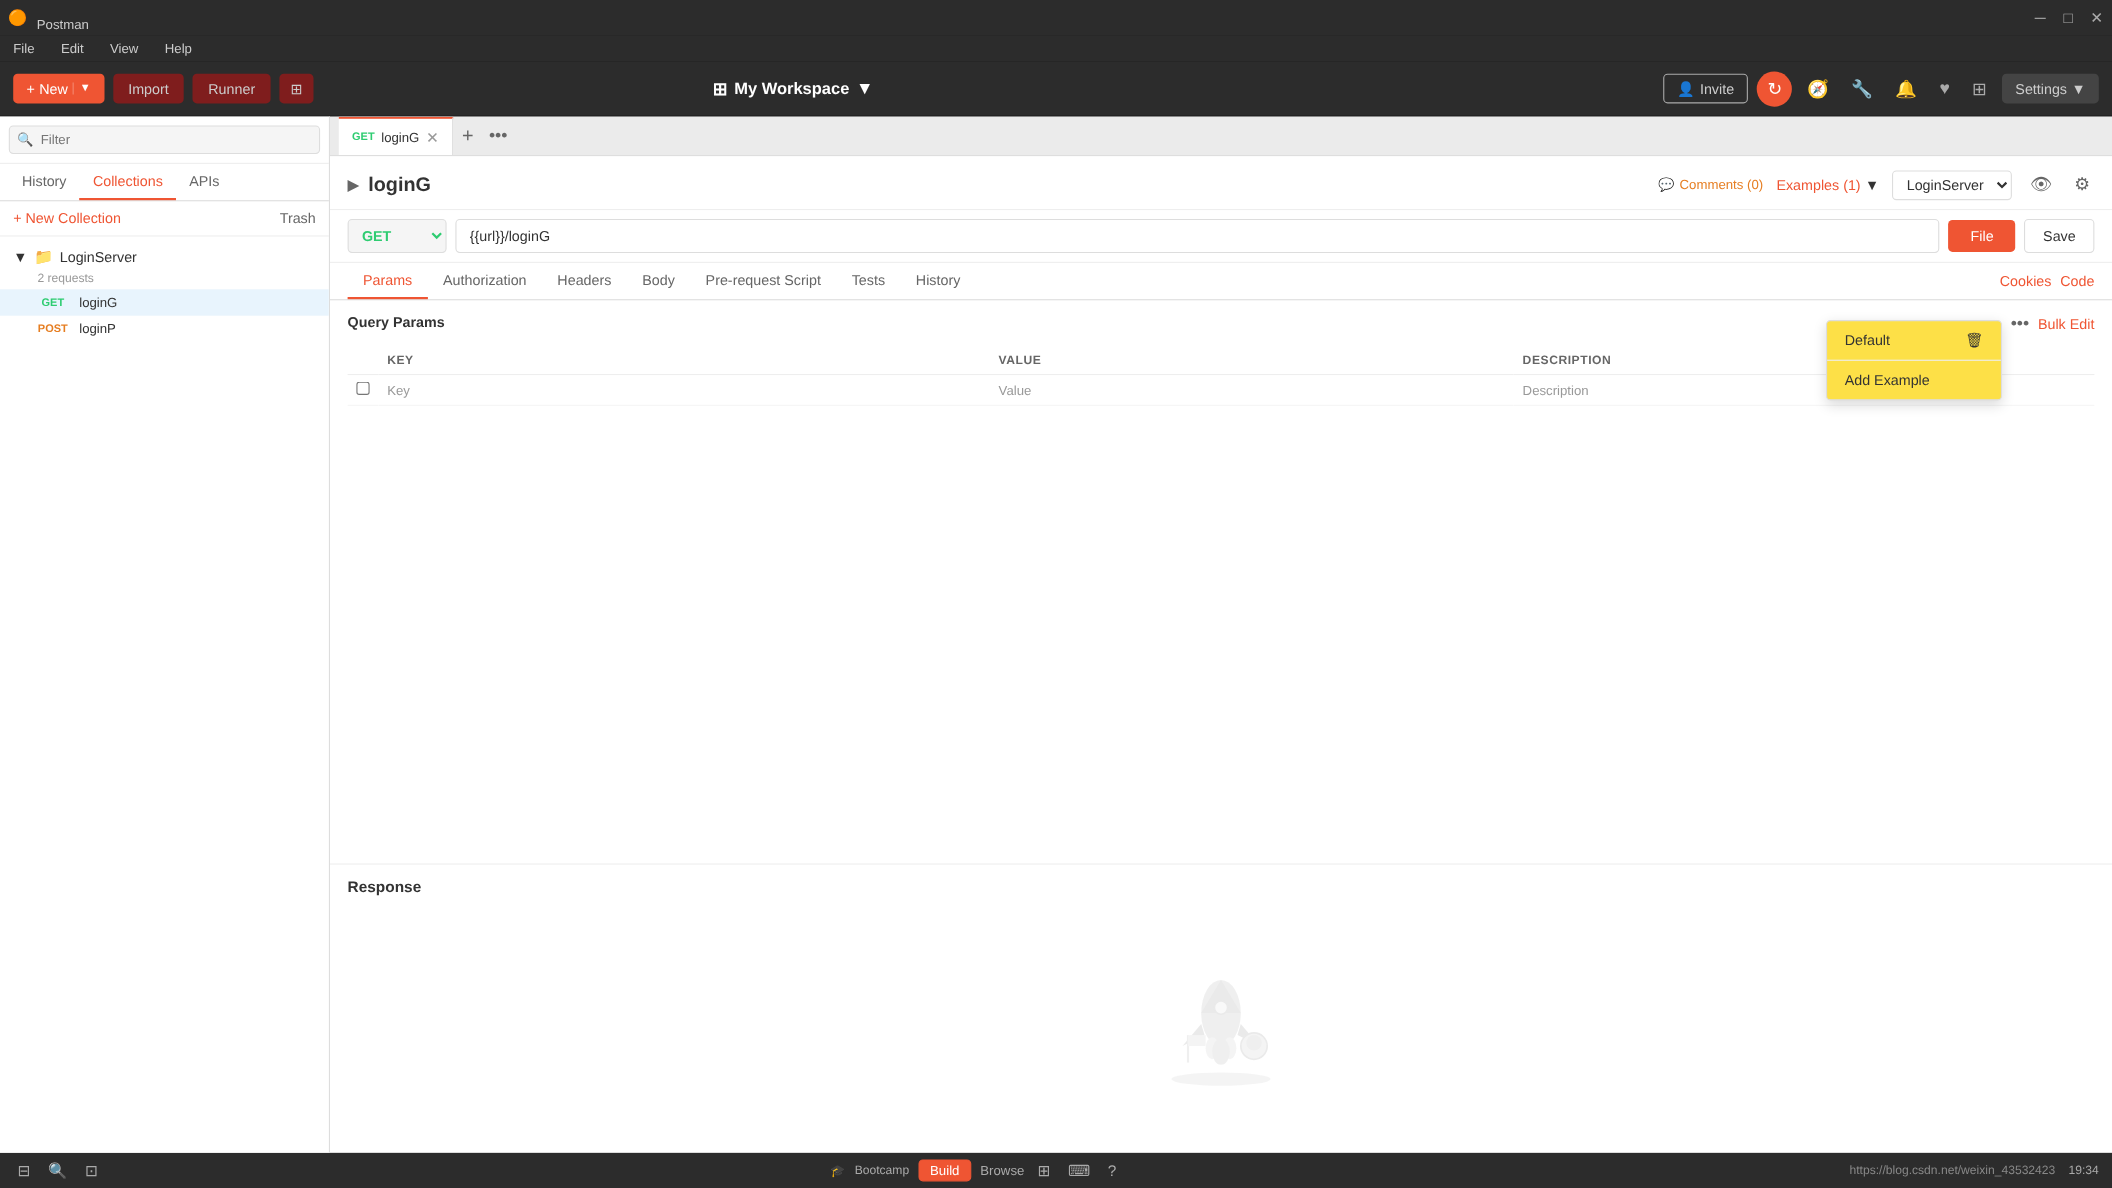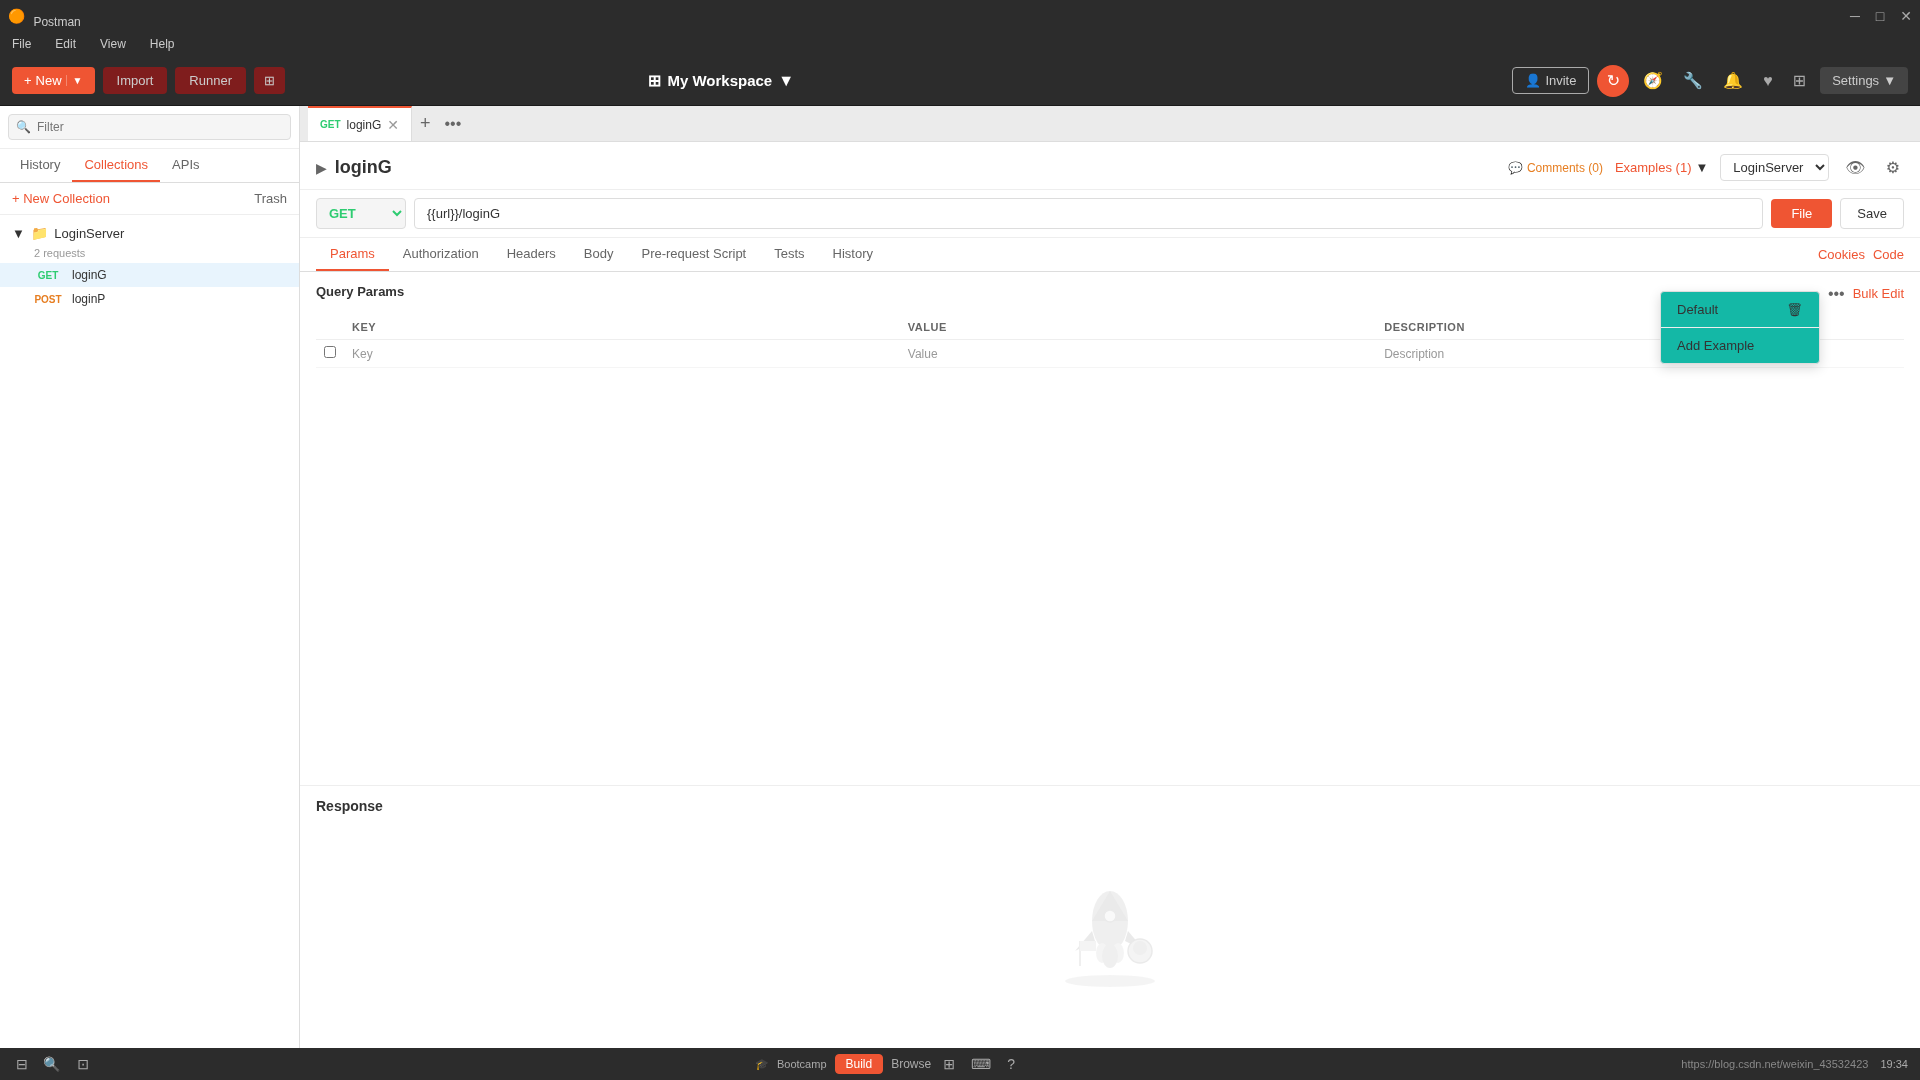--- a/index.html
+++ b/index.html
@@ -427,21 +427,21 @@
       justify-content: center;
       padding: 40px 0;
     }
     .rocket-svg { opacity: 0.3; }
 
     
     .examples-dropdown {
       position: absolute;
       top: 185px;
       right: 100px;
-      background: #14b8a6;
+      background: #fde047;
       border: 1px solid #ddd;
       border-radius: 4px;
       box-shadow: 0 4px 12px rgba(0,0,0,0.15);
       z-index: 100;
       min-width: 160px;
     }
     .dropdown-item {
       padding: 10px 16px;
       font-size: 13px;
       cursor: pointer;

